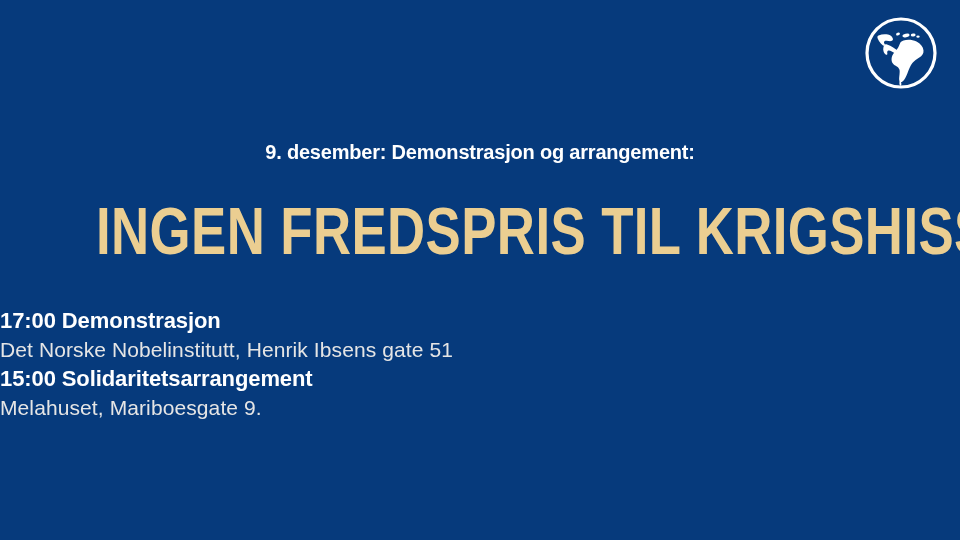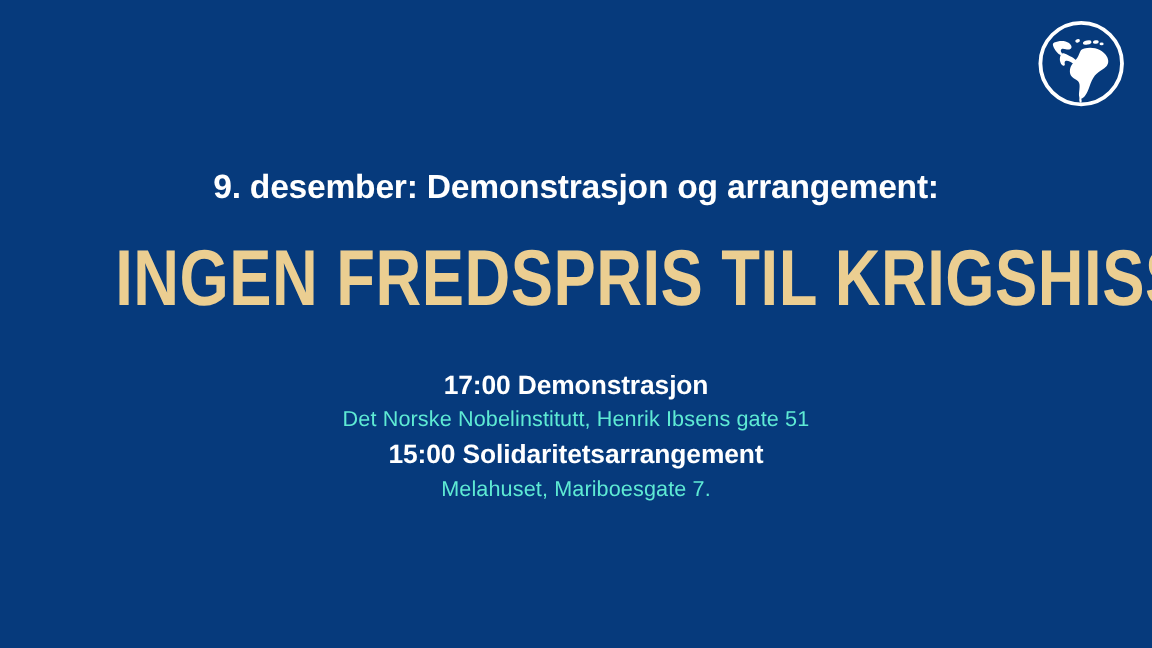--- a/index.html
+++ b/index.html
@@ -33,21 +33,21 @@
   }
   .logo svg { display:block; width:100%; height:100%; }
 
   
   .kicker {
     position:absolute;
     left:0; right:0;
     top:141px;
     text-align:center;
     color:#FFFFFF;
-    font-size:28px;
+    font-size:20px;
     font-weight:700;
     letter-spacing:-0.2px;
     line-height:1.1;
     white-space:nowrap;
   }
 
   
   .headline {
     position:absolute;
     left:0; right:0;
@@ -61,36 +61,35 @@
     white-space:nowrap;
     transform:scaleX(0.80);
     transform-origin:center center;
   }
 
   
   .details {
     position:absolute;
     left:0; right:0;
     top:306px;
-    text-align:center;
   }
   .details .line {
     line-height:29px;
     white-space:nowrap;
   }
   .details .line.bold {
     color:#FFFFFF;
     font-weight:700;
     font-size:22px;
     letter-spacing:-0.1px;
   }
   .details .line.gold {
-    color:#5eead4;
+    color:#e5e5e5;
     font-weight:400;
-    font-size:18px;
+    font-size:21px;
     letter-spacing:0.1px;
   }
 </style>
 </head>
 <body>
 
 <div class="poster">
 
   <div class="logo">
     <svg viewBox="0 0 78 78" xmlns="http://www.w3.org/2000/svg" aria-hidden="true">
@@ -157,16 +156,16 @@
   </div>
 
   <div class="kicker">9. desember: Demonstrasjon og arrangement:</div>
 
   <div class="headline">INGEN FREDSPRIS TIL KRIGSHISSERE</div>
 
   <div class="details">
     <div class="line bold">17:00 Demonstrasjon</div>
     <div class="line gold">Det Norske Nobelinstitutt, Henrik Ibsens gate 51</div>
     <div class="line bold">15:00 Solidaritetsarrangement</div>
-    <div class="line gold">Melahuset, Mariboesgate 7.</div>
+    <div class="line gold">Melahuset, Mariboesgate 9.</div>
   </div>
 
 </div>
 
 </body></html>

